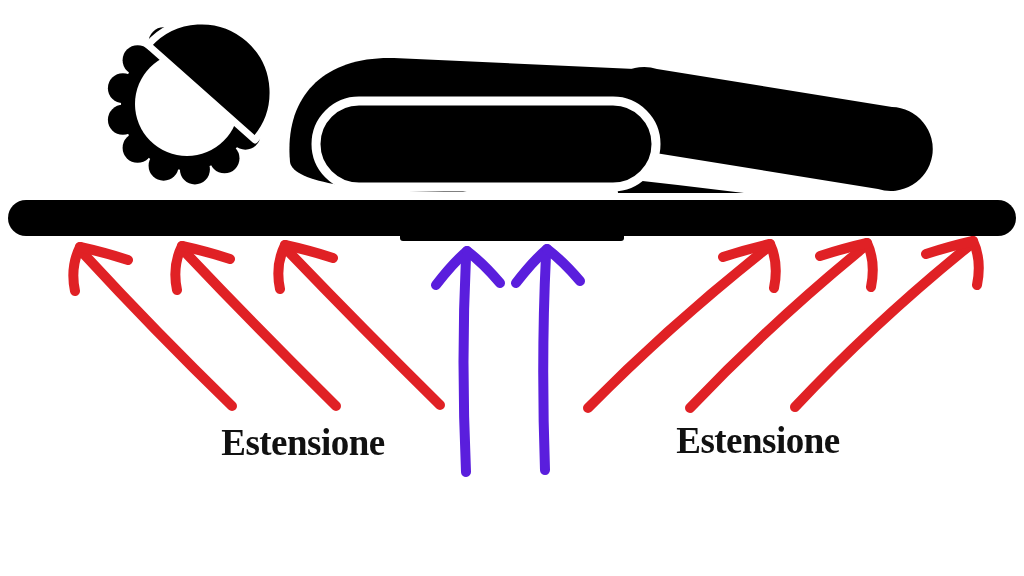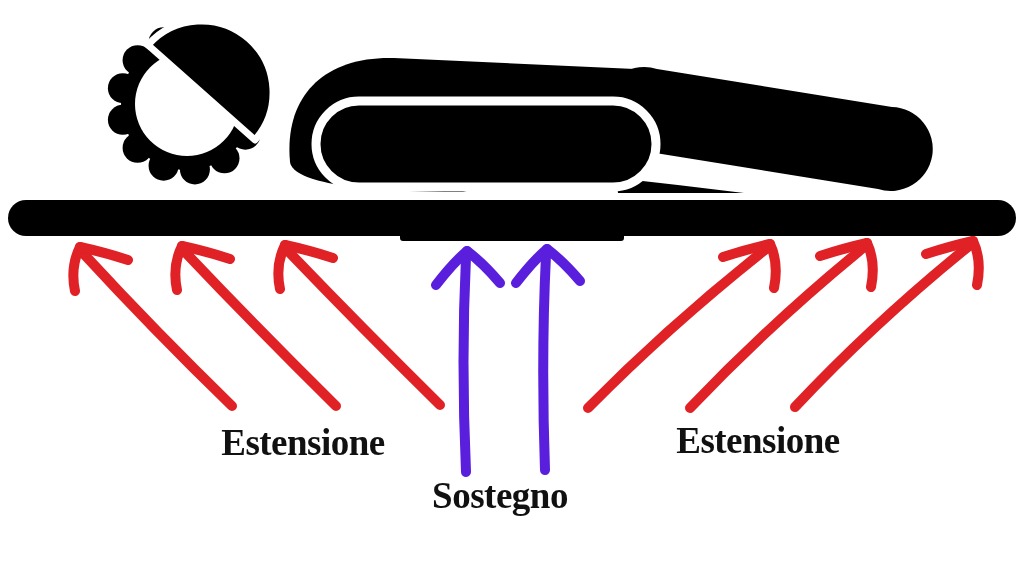--- a/index.html
+++ b/index.html
@@ -120,16 +120,15 @@
       <g>
         <path class="ext" d="M 795 407 Q 875 322 969 246"></path>
         <path class="ext" d="M 973 241 Q 982 260 977 285"></path>
         <path class="ext" d="M 973 241 Q 951 246 926 254"></path>
       </g>
     </g>
   </svg>
 
   <div class="label label-estensione-left">Estensione</div>
 
-  <div class="label label-sostegno">Sostegno</div>
 
   <div class="label label-estensione-right">Estensione</div>
 </div>
 
 </body></html>

